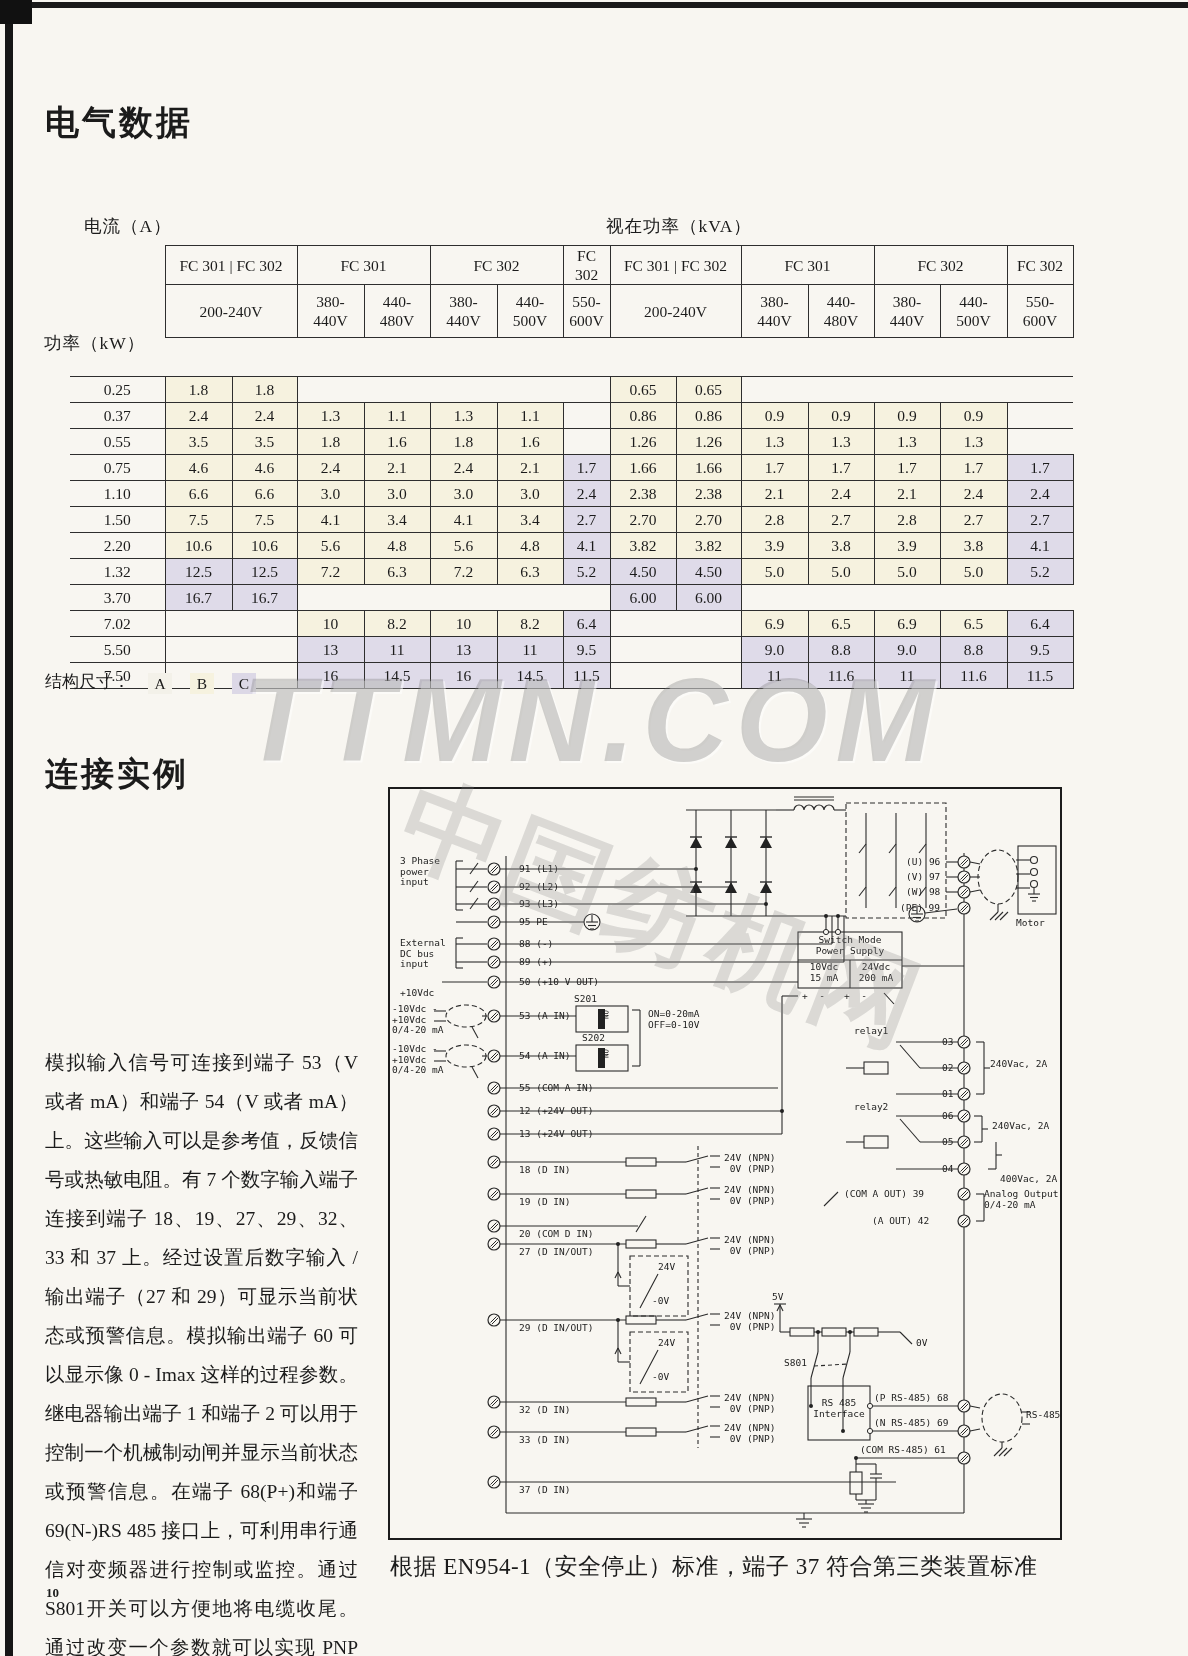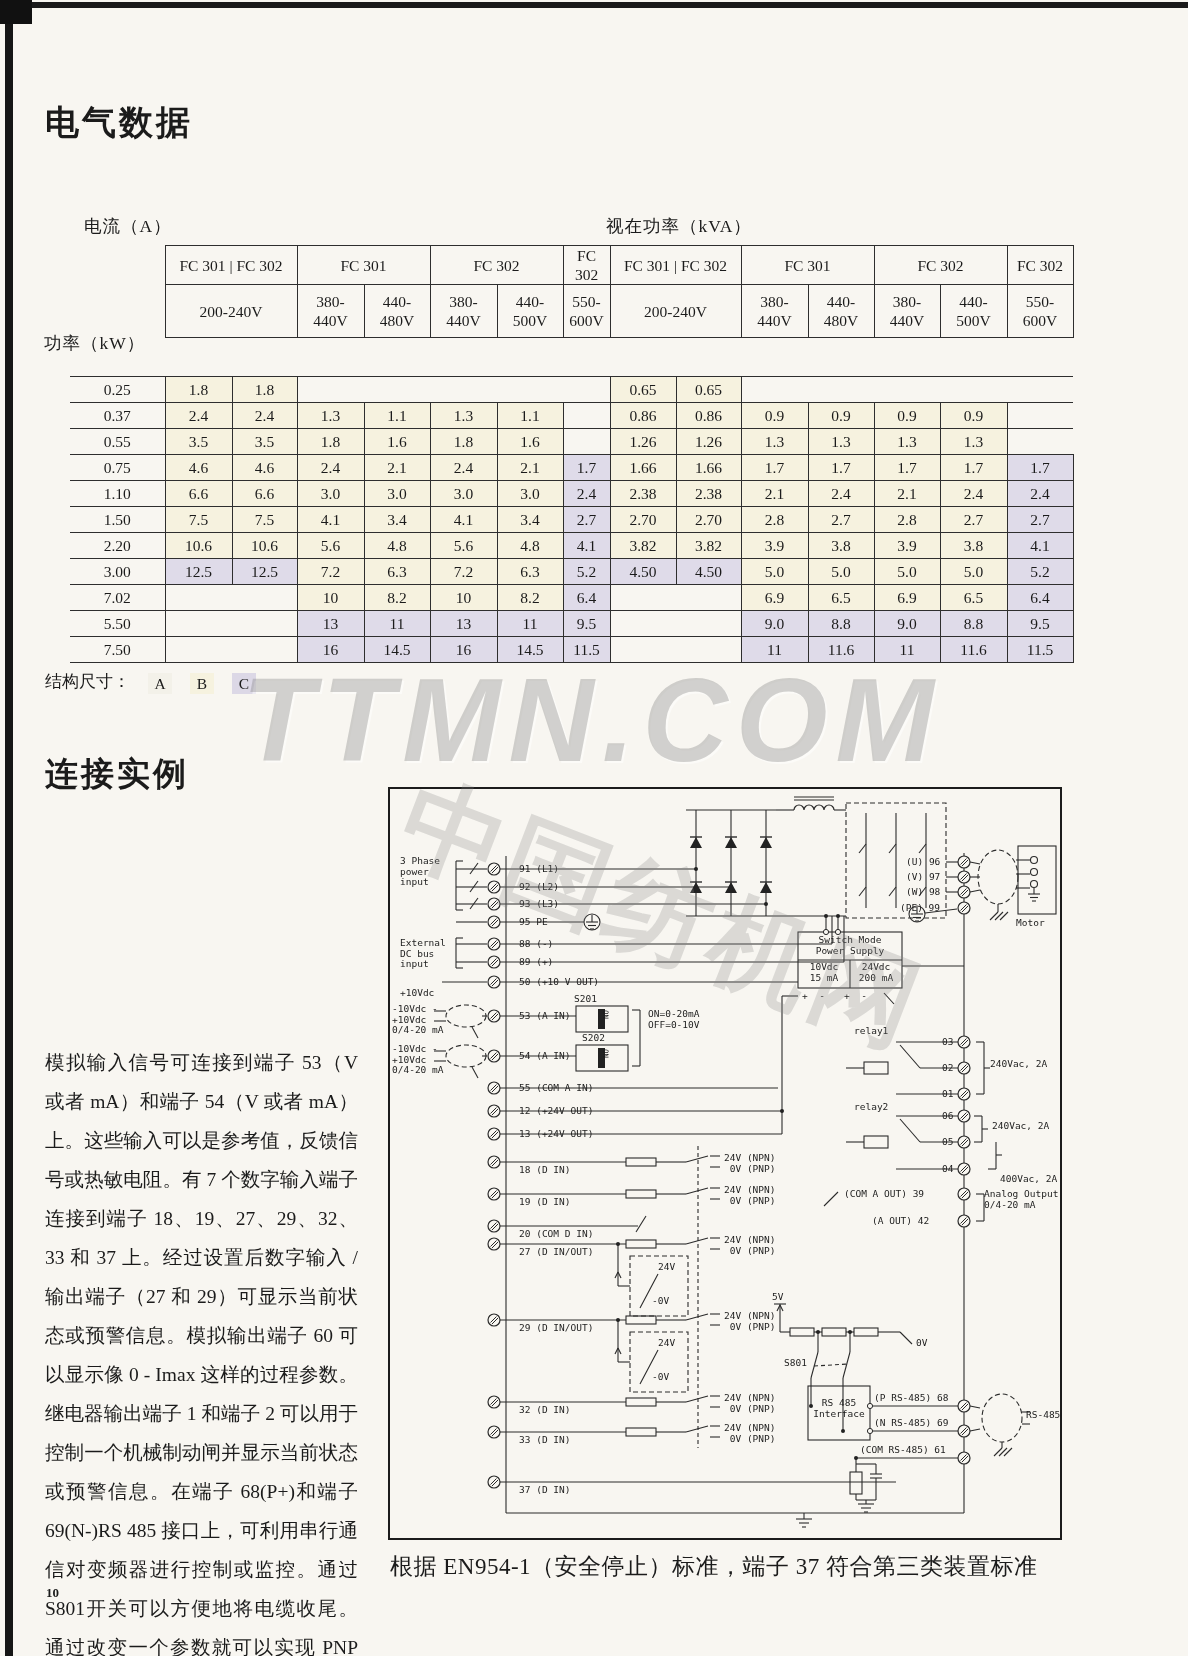--- a/index.html
+++ b/index.html
@@ -249,35 +249,52 @@
           <td class="p">4.1</td>
           <td class="c">3.82</td>
           <td class="c">3.82</td>
           <td class="c">3.9</td>
           <td class="c">3.8</td>
           <td class="c">3.9</td>
           <td class="c">3.8</td>
           <td class="p">4.1</td>
         </tr>
         <tr>
-          <td class="rowlabel">3.00</td>
+          <td class="rowlabel">1.32</td>
           <td class="p">12.5</td>
           <td class="p">12.5</td>
           <td class="c">7.2</td>
           <td class="c">6.3</td>
           <td class="c">7.2</td>
           <td class="c">6.3</td>
           <td class="p">5.2</td>
           <td class="p">4.50</td>
           <td class="p">4.50</td>
           <td class="c">5.0</td>
           <td class="c">5.0</td>
           <td class="c">5.0</td>
           <td class="c">5.0</td>
           <td class="p">5.2</td>
+        </tr>
+        <tr>
+          <td class="rowlabel">3.70</td>
+          <td class="p">16.7</td>
+          <td class="p">16.7</td>
+          <td class="e"></td>
+          <td class="e"></td>
+          <td class="e"></td>
+          <td class="e"></td>
+          <td class="e"></td>
+          <td class="p">6.00</td>
+          <td class="p">6.00</td>
+          <td class="e"></td>
+          <td class="e"></td>
+          <td class="e"></td>
+          <td class="e"></td>
+          <td class="e"></td>
         </tr>
         <tr>
           <td class="rowlabel">7.02</td>
           <td class="e"></td>
           <td class="e"></td>
           <td class="c">10</td>
           <td class="c">8.2</td>
           <td class="c">10</td>
           <td class="c">8.2</td>
           <td class="p">6.4</td>

